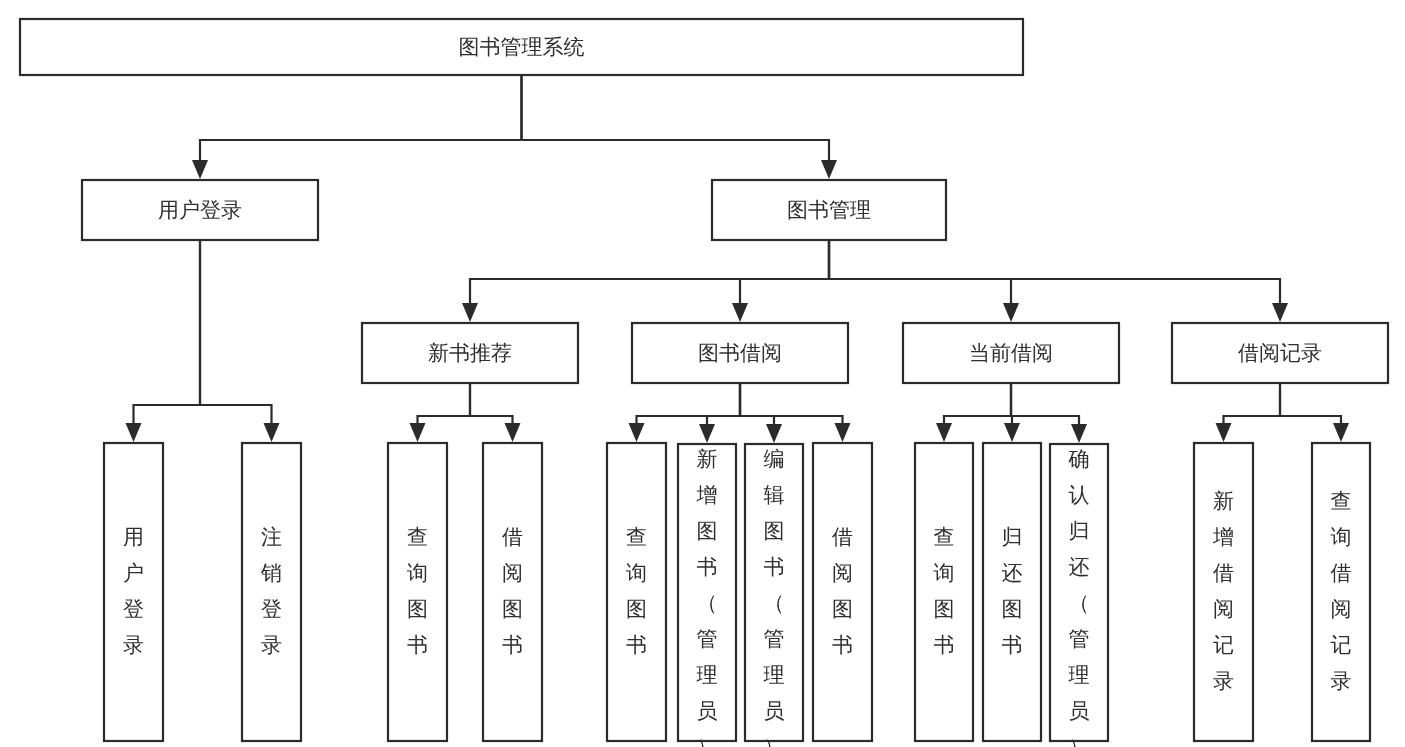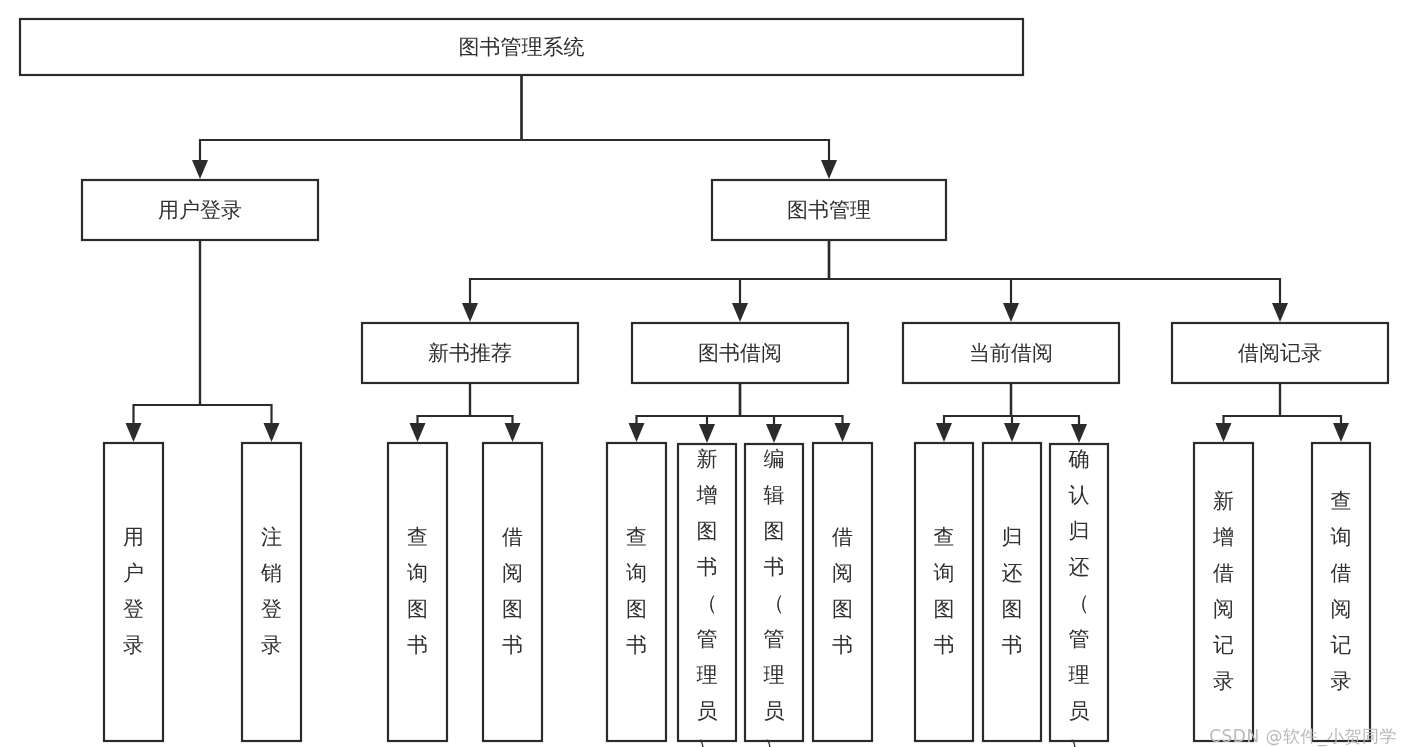--- a/index.html
+++ b/index.html
@@ -247,14 +247,13 @@
         <g>
           <rect x="1194" y="436" width="59" height="298" class="node-box"></rect>
           <text x="1223.5" class="node-label-vertical"><tspan x="1223.5" y="501">新</tspan><tspan x="1223.5" y="537">增</tspan><tspan x="1223.5" y="573">借</tspan><tspan x="1223.5" y="609">阅</tspan><tspan x="1223.5" y="645">记</tspan><tspan x="1223.5" y="681">录</tspan></text>
         </g>
         <g>
           <rect x="1312" y="436" width="58" height="298" class="node-box"></rect>
           <text x="1341" class="node-label-vertical"><tspan x="1341" y="501">查</tspan><tspan x="1341" y="537">询</tspan><tspan x="1341" y="573">借</tspan><tspan x="1341" y="609">阅</tspan><tspan x="1341" y="645">记</tspan><tspan x="1341" y="681">录</tspan></text>
         </g>
       </g>
   </svg>
-  <div class="watermark">CSDN @软件_小贺同学</div>
 </div>
 
 </body></html>

